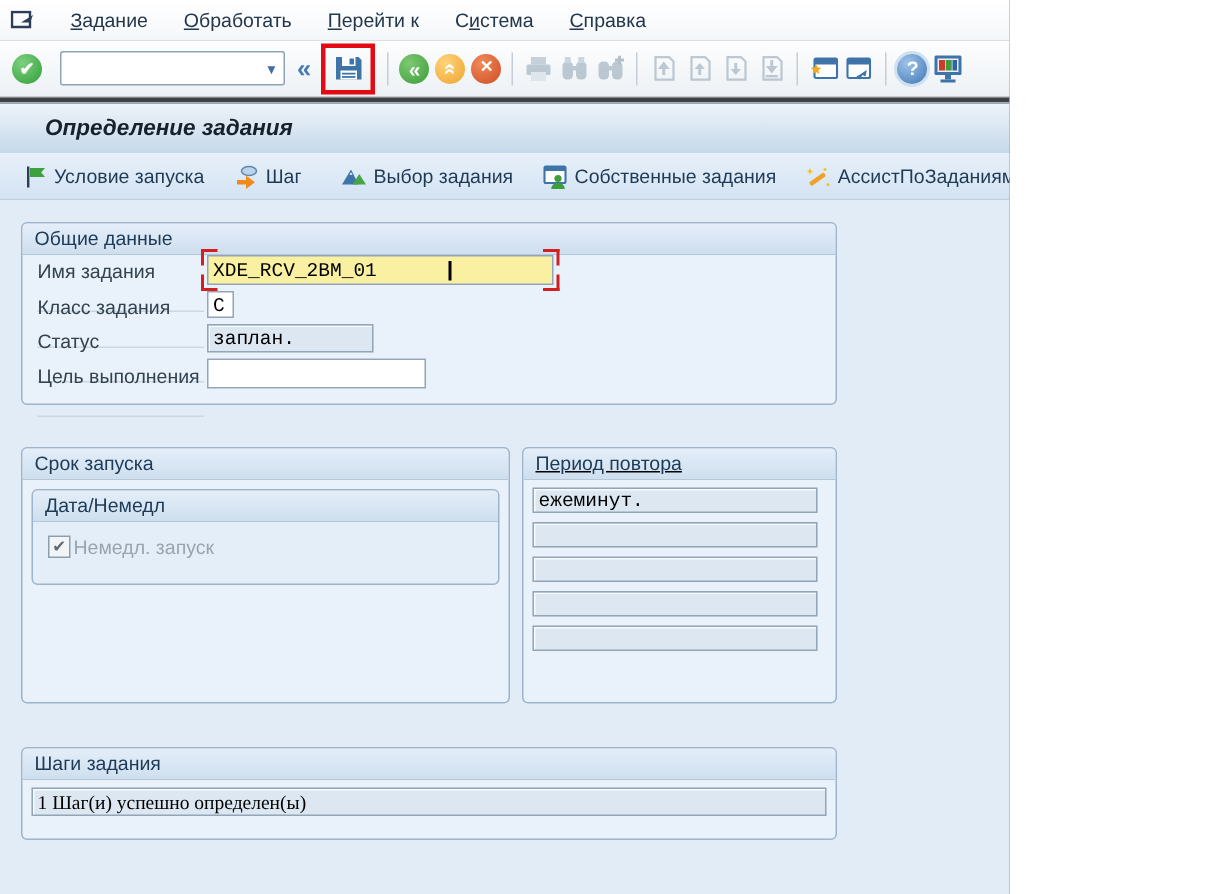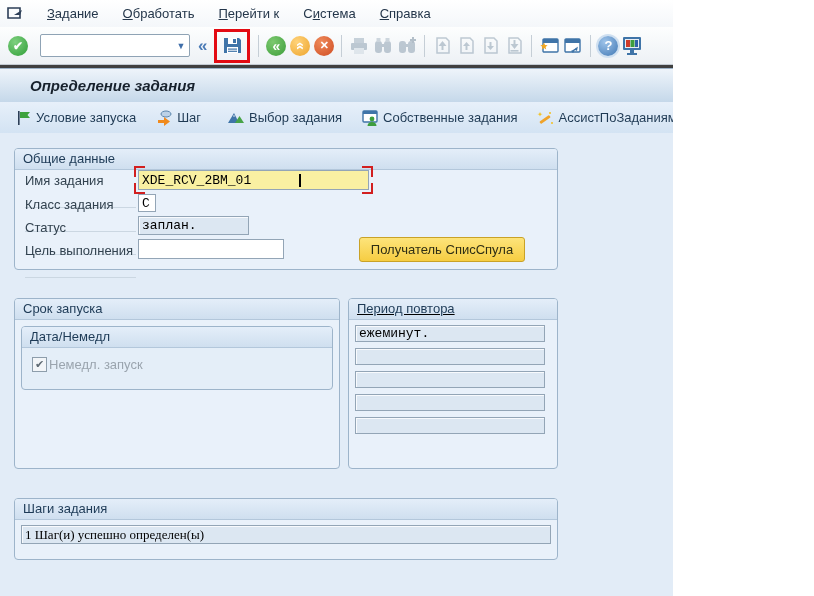--- a/index.html
+++ b/index.html
@@ -277,21 +277,20 @@
           <span>C</span>
         </div>
       <div class="lbl" style="left:10px;top:71px;width:111px;">Статус</div>
       <div class="inp ro" style="left:123px;top:67px;width:111px;height:19px;">
           <span>заплан.</span>
         </div>
       <div class="lbl" style="left:10px;top:94px;width:111px;">Цель выполнения</div>
       <div class="inp" style="left:123px;top:90px;width:146px;height:20px;">
           <span></span>
         </div>
-      <div class="ybtn" style="left:344px;top:88px;width:164px;height:23px;">Получатель СписСпула</div>
     </div>
 
     <div class="gbox" style="left:14px;top:165px;width:324px;height:169px;">
       <div class="ghead">Срок запуска</div>
       <div class="gbox" style="left:6px;top:27px;width:310px;height:62px;background:#e4eef8;">
         <div class="ghead">Дата/Немедл</div>
         <span class="chk" style="left:10px;top:30px;"></span>
         <span class="chklbl" style="left:27px;top:30px;">Немедл. запуск</span>
       </div>
     </div>

